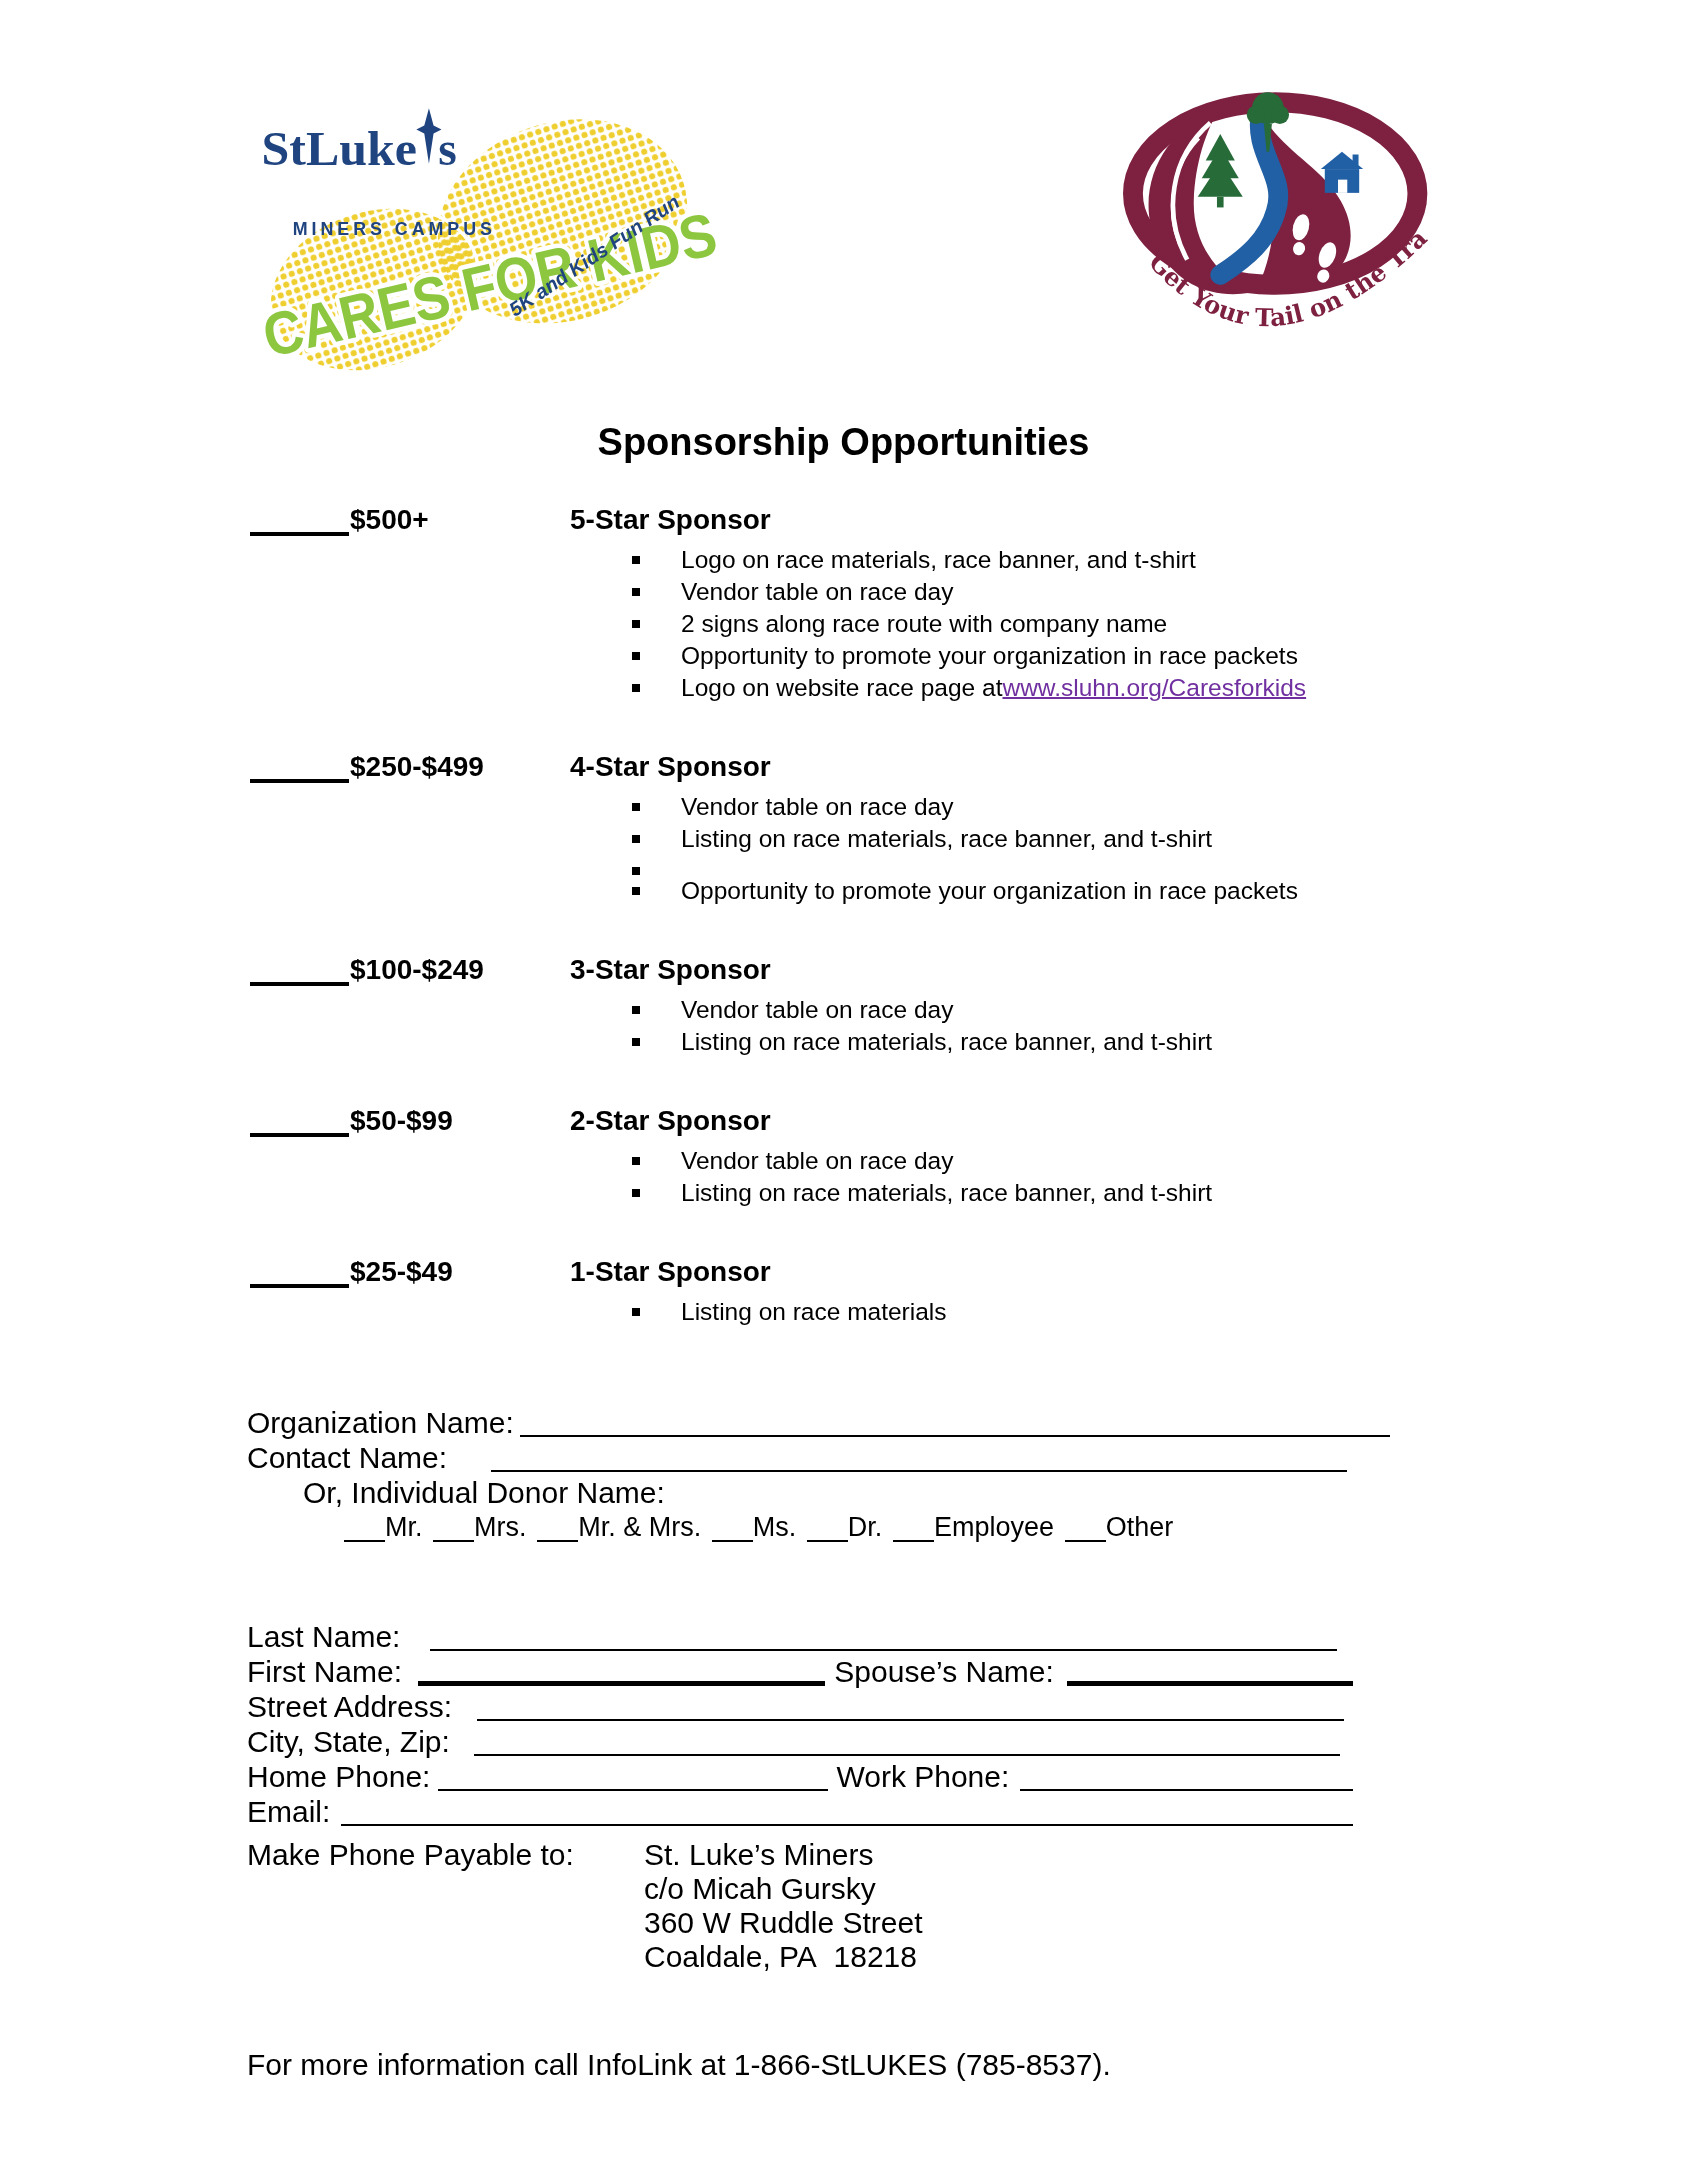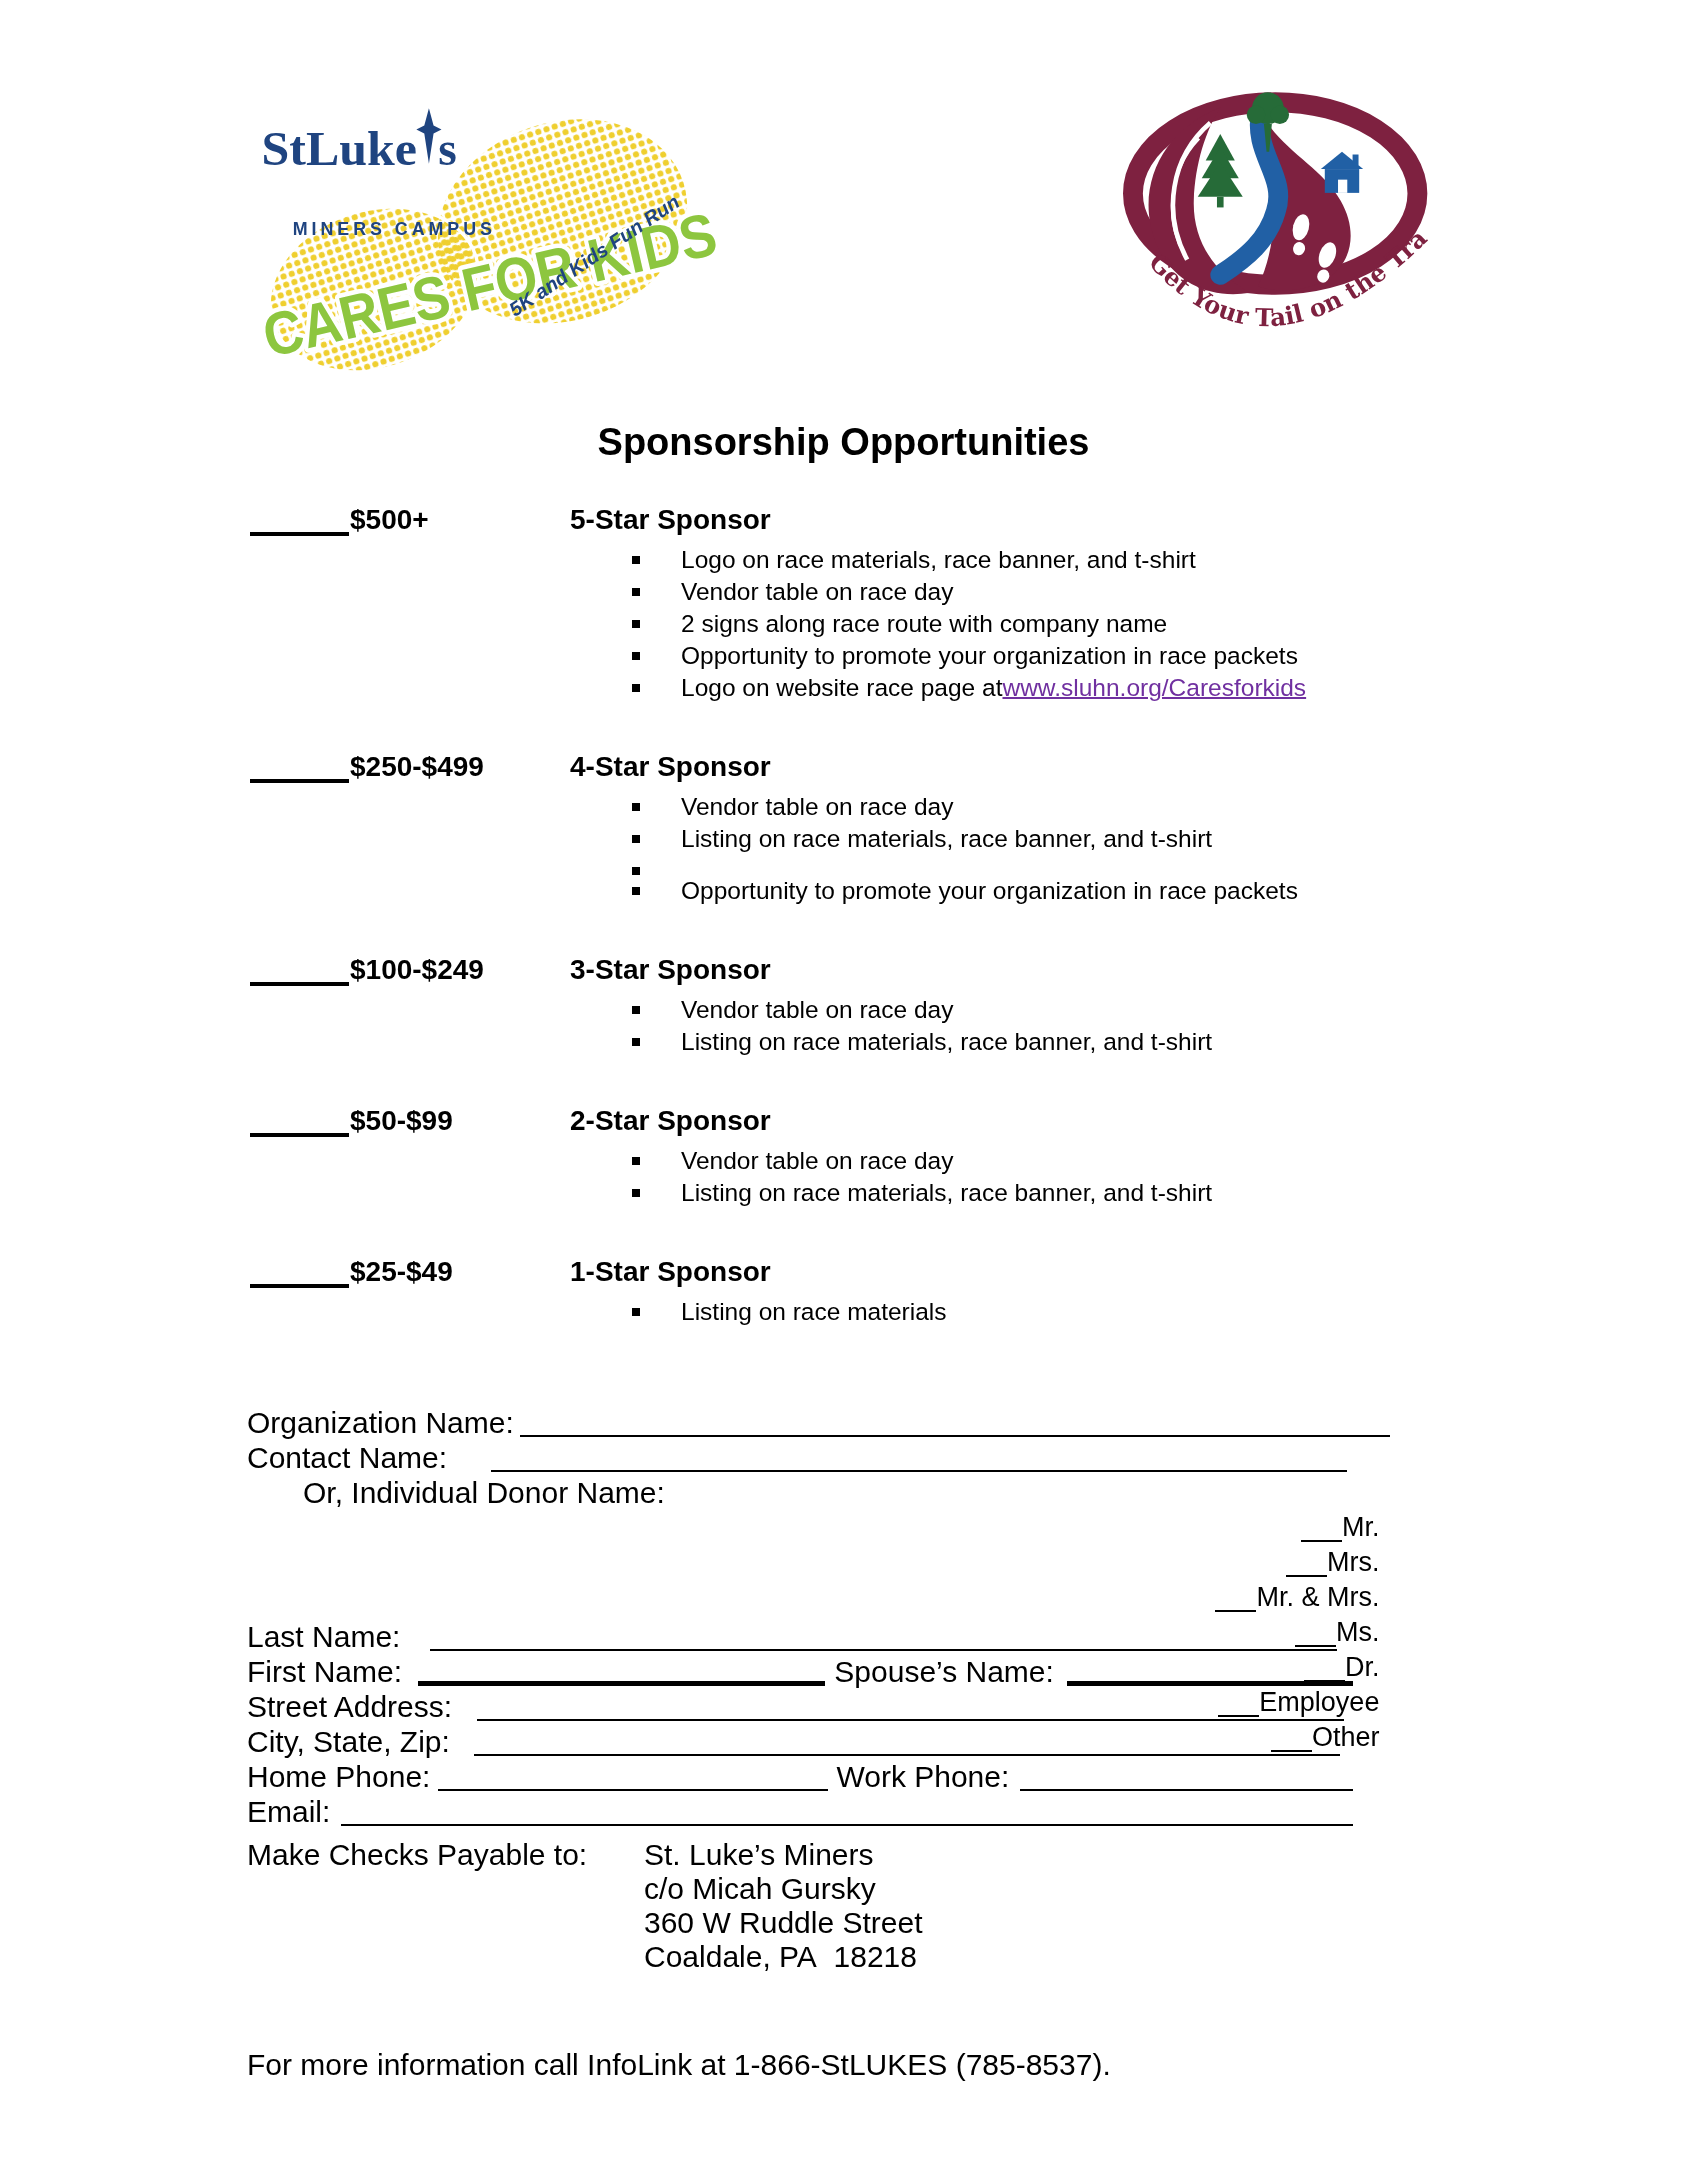--- a/index.html
+++ b/index.html
@@ -29,21 +29,21 @@
   .blink{color:var(--link-purple);text-decoration:underline;text-decoration-thickness:2px;}
 
   
   .form{position:absolute;left:247px;top:1405px;width:1143px;font-size:30px;}
   .frow{display:flex;align-items:flex-end;height:35px;white-space:nowrap;}
   .frow .lbl{line-height:35px;}
   .fline{flex:1;align-self:flex-end;border-bottom:2.6px solid #000;margin-bottom:3.3px;}
   .fline.thick{border-bottom-width:5.3px;}
   .fline.fixed{flex:none;}
   .indent1{padding-left:56px;}
-  .titlesrow{padding-left:97px;font-size:27px;flex-direction:column;}
+  .titlesrow{padding-left:97px;font-size:27px;}
   .topt{display:flex;align-items:flex-end;margin-right:10.6px;}
   .tblank{width:41px;border-bottom:2.6px solid #000;margin-bottom:3.3px;}
   .topt .lbl{line-height:35px;}
   .fgap{height:74px;}
 
   
   .checks{position:absolute;left:247px;top:1838px;display:flex;font-size:30px;line-height:34px;}
   .checks .clabel{width:397px;flex:none;}
   .footer{position:absolute;left:247px;top:2048px;font-size:30px;line-height:34px;}
 </style>
@@ -283,21 +283,21 @@
       <span class="lbl" style="margin-left:8px;">Work Phone:</span>
       <span class="fline" style="margin-left:10.6px;margin-right:37px;"></span>
     </div>
     <div class="frow">
       <span class="lbl">Email:</span>
       <span class="fline" style="margin-left:10.6px;margin-right:37px;"></span>
     </div>
   </div>
 
   <div class="checks">
-    <div class="clabel">Make Checks Payable to:</div>
+    <div class="clabel">Make Phone Payable to:</div>
     <div id="checksLines">
         <div class="cline">St. Luke’s Miners</div>
         <div class="cline">c/o Micah Gursky</div>
         <div class="cline">360 W Ruddle Street</div>
         <div class="cline">Coaldale, PA&nbsp; 18218</div>
       </div>
   </div>
 
   <div class="footer">For more information call InfoLink at 1-866-StLUKES (785-8537).</div>
 </div>

